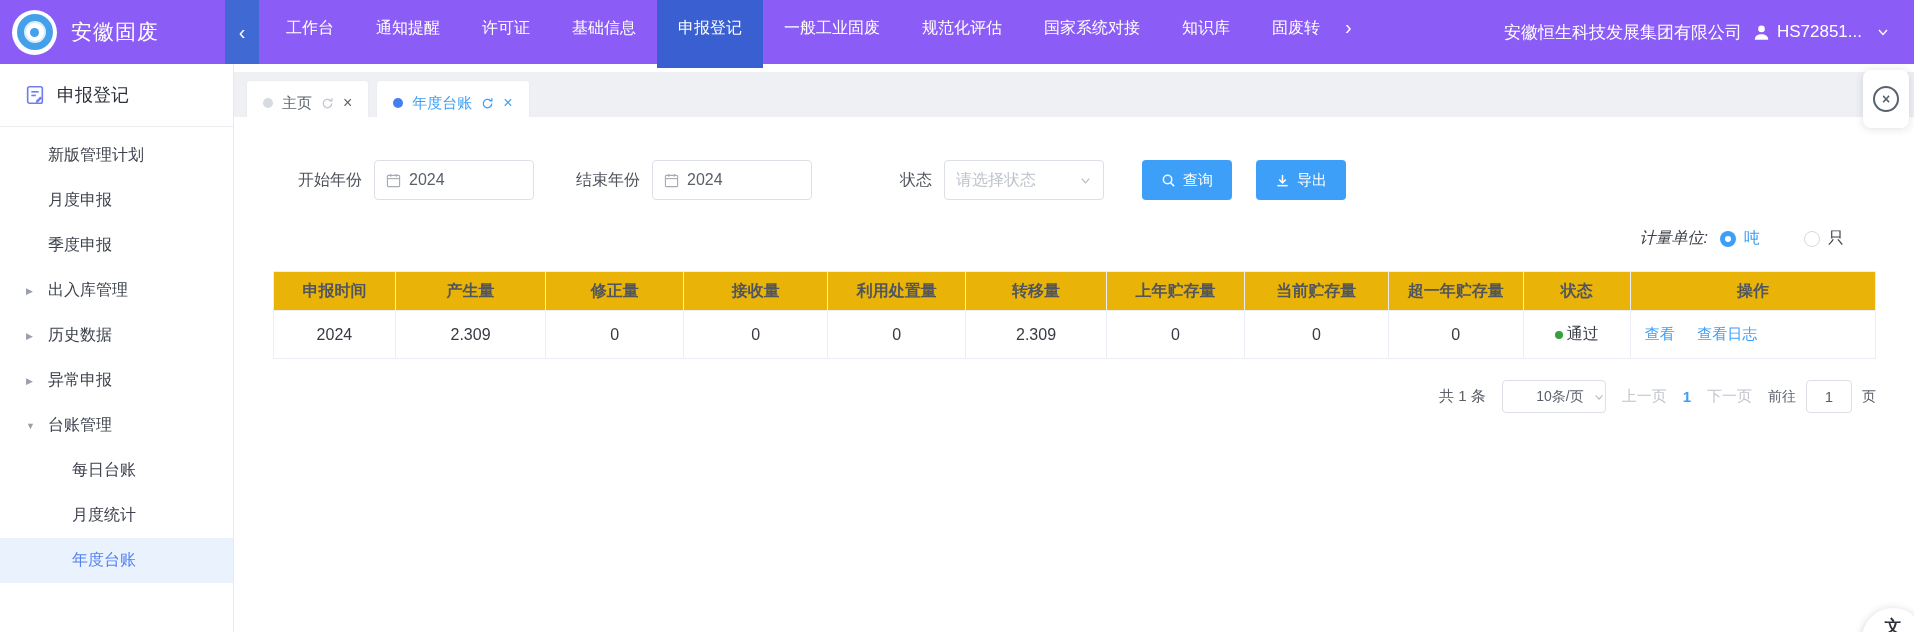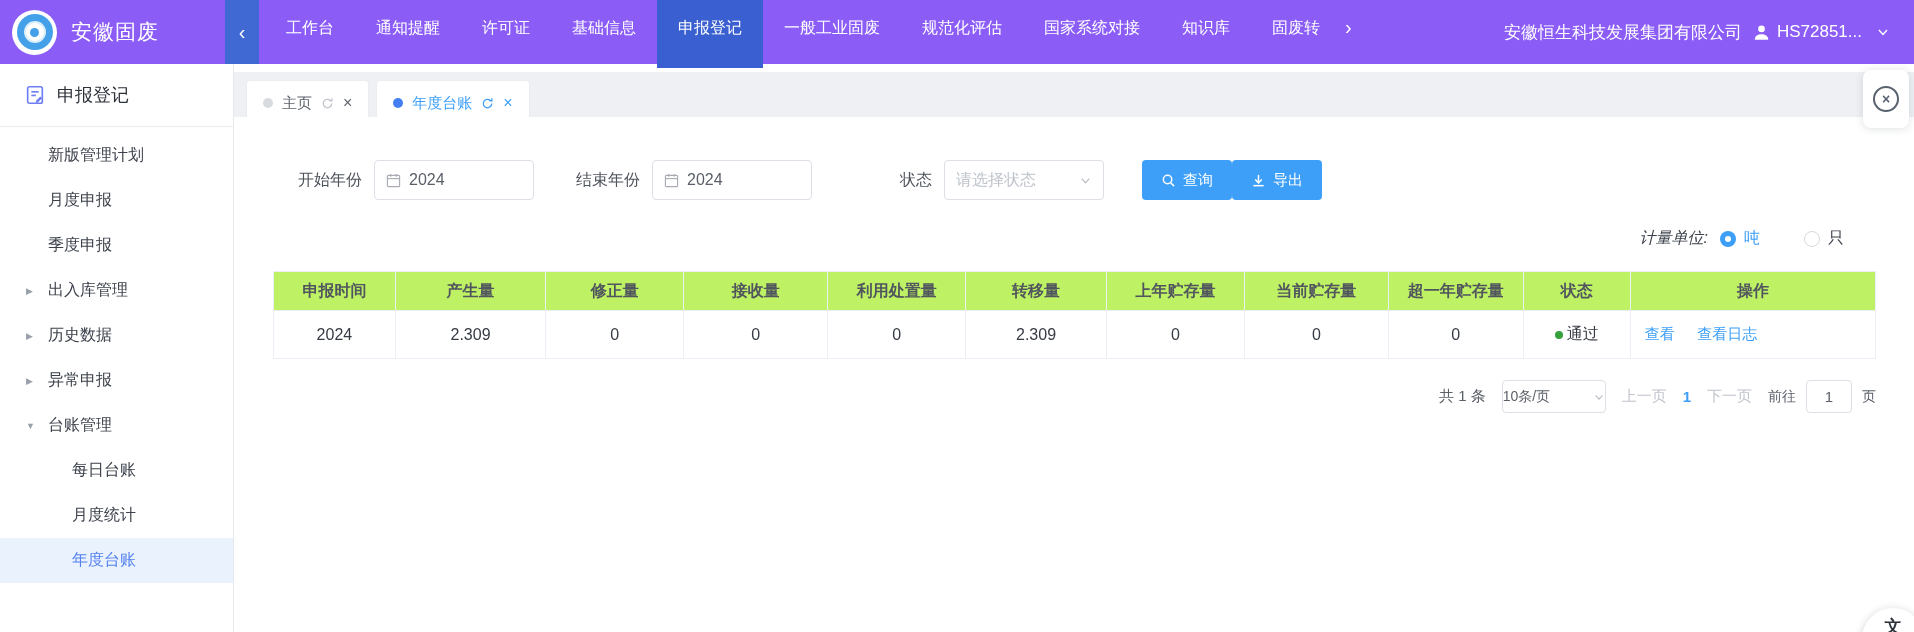--- a/index.html
+++ b/index.html
@@ -51,43 +51,43 @@
   
   .main { position:absolute; top:117px; left:234px; right:0; bottom:0; background:#fff; }
   .filters { display:flex; align-items:center; padding-top:43px; }
   .fgroup { display:flex; align-items:center; }
   .g1 { margin-left:64px; } .g2 { margin-left:42px; } .g3 { margin-left:88px; }
   .flabel { font-size:16px; color:#4e535c; margin-right:12px; white-space:nowrap; }
   .finput { width:160px; height:40px; border:1px solid #dcdfe6; border-radius:4px; display:flex; align-items:center; padding:0 11px; gap:8px; font-size:16px; color:#5a5f68; background:#fff; cursor:text; }
   .fselect { color:#bfc4cc; cursor:pointer; }
   .fselect .sel-caret { margin-left:auto; color:#b6bac2; display:flex; align-items:center; }
   .btn { height:40px; border-radius:4px; background:#3d9ff8; color:#fff; display:flex; align-items:center; justify-content:center; gap:7px; font-size:15px; padding:0 19px; cursor:pointer; border:none; }
-  .btn-search { margin-left:38px; } .btn-export { }
+  .btn-search { margin-left:38px; } .btn-export { margin-left:24px; }
 
   .unit-row { display:flex; align-items:center; justify-content:flex-end; padding-right:70px; margin-top:28px; font-size:16px; color:#3c414b; }
   .unit-label { margin-right:12px;font-style:italic; }
   .radio { width:16px; height:16px; border-radius:50%; display:inline-flex; align-items:center; justify-content:center; margin-right:8px; cursor:pointer; flex:none; }
   .radio.on { background:#3d9ff8; }
   .radio.on .rdot { width:6px; height:6px; border-radius:50%; background:#fff; }
   .radio.off { border:1px solid #d6d9de; background:#fff; }
   .unit-on { color:#3d9ff8; margin-right:44px; }
 
   .table-wrap { margin:22px 38px 0 39px; }
   table { width:100%; border-collapse:collapse; table-layout:fixed; }
-  th { background:#bef264; border:1px solid #ebeef5; height:39px; font-size:16px; color:#50555e; font-weight:bold; text-align:center; }
+  th { background:#eab308; border:1px solid #ebeef5; height:39px; font-size:16px; color:#50555e; font-weight:bold; text-align:center; }
   td { border:1px solid #ebeef5; height:48px; text-align:center; font-size:16px; color:#363b44; background:#fff; }
   .status-cell { display:flex; align-items:center; justify-content:center; gap:4px; }
   .status-dot { width:8px; height:8px; border-radius:50%; background:#35a03c; flex:none; }
   td.actions { text-align:left; padding-left:14px; }
   .link { color:#3d9ff8; font-size:15px; cursor:pointer; text-decoration:none; }
   .link + .link { margin-left:18px; }
 
   .pager { display:flex; align-items:center; justify-content:flex-end; margin:21px 38px 0 0; font-size:15px; color:#5a5f68; }
   .pager > * { margin-left:16px; }
-  .psize { width:104px; height:33px; border:1px solid #dcdfe6; border-radius:4px; display:flex; align-items:center; justify-content:space-between; gap:9px; font-size:14px; color:#5a5f68; cursor:pointer; }
+  .psize { width:104px; height:33px; border:1px solid #dcdfe6; border-radius:4px; display:flex; align-items:center; justify-content:flex-end; gap:9px; font-size:14px; color:#5a5f68; cursor:pointer; }
   .psize .sel-caret { color:#b6bac2; display:flex; align-items:center; }
   .pbtn { color:#c0c4cc; cursor:default; }
   .pcur { color:#3d9ff8; font-weight:bold; cursor:pointer; }
   .goto-label { color:#5a5f68; font-size:14px; }
   .goto-input { width:46px; height:33px; border:1px solid #dcdfe6; border-radius:4px; text-align:center; font-size:15px; color:#5a5f68; font-family:inherit; margin-left:10px; }
   .goto-unit { margin-left:10px; font-size:14px; }
 
   .float-translate { position:absolute; left:1862px; top:608px; width:62px; height:62px; border-radius:50%; background:#fff; box-shadow:0 2px 10px rgba(0,0,0,.2); display:flex; justify-content:center; padding-top:7px; font-size:17px; font-weight:bold; color:#2c3038; z-index:11; cursor:pointer; }
 </style>
 </head>

